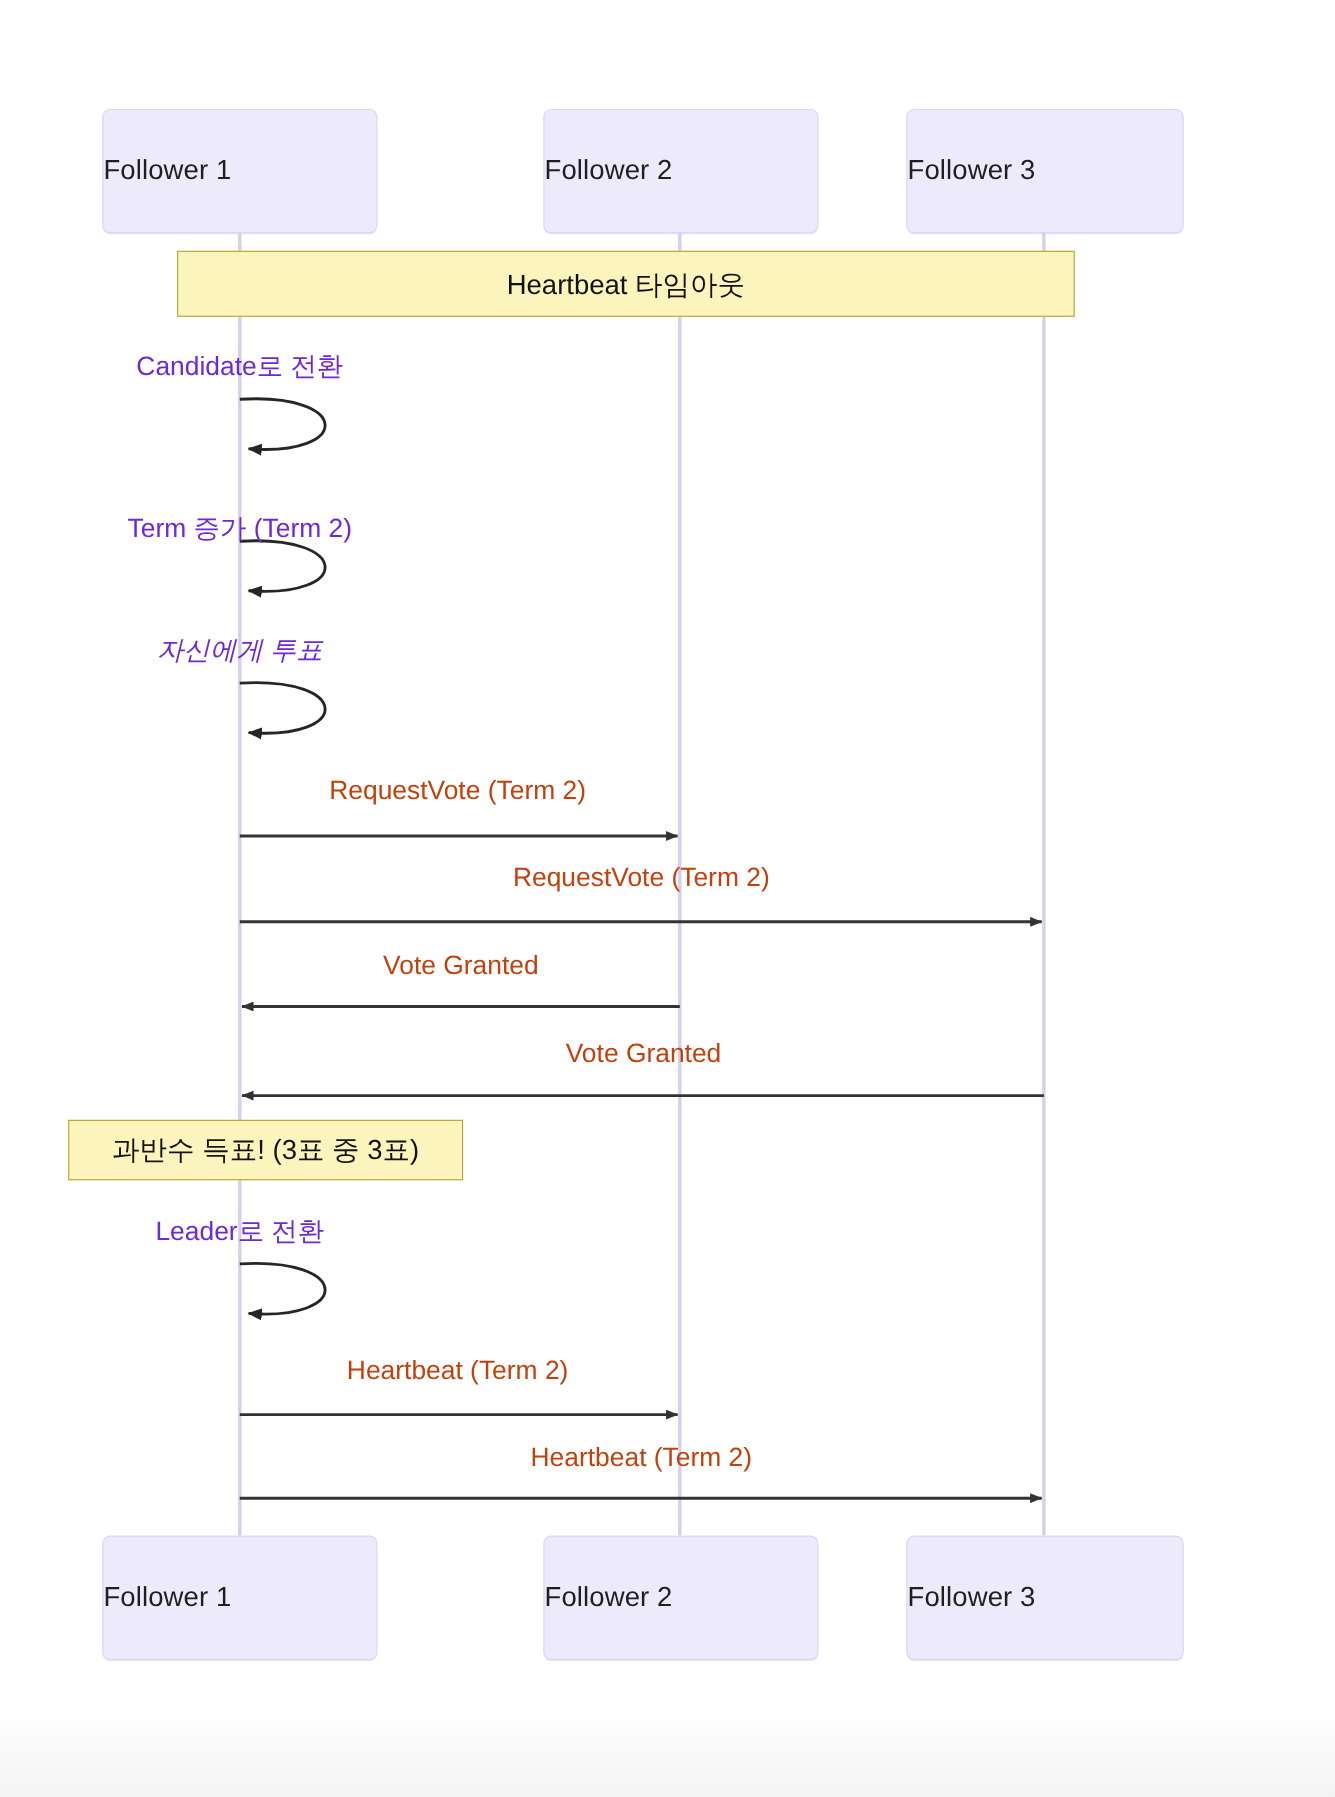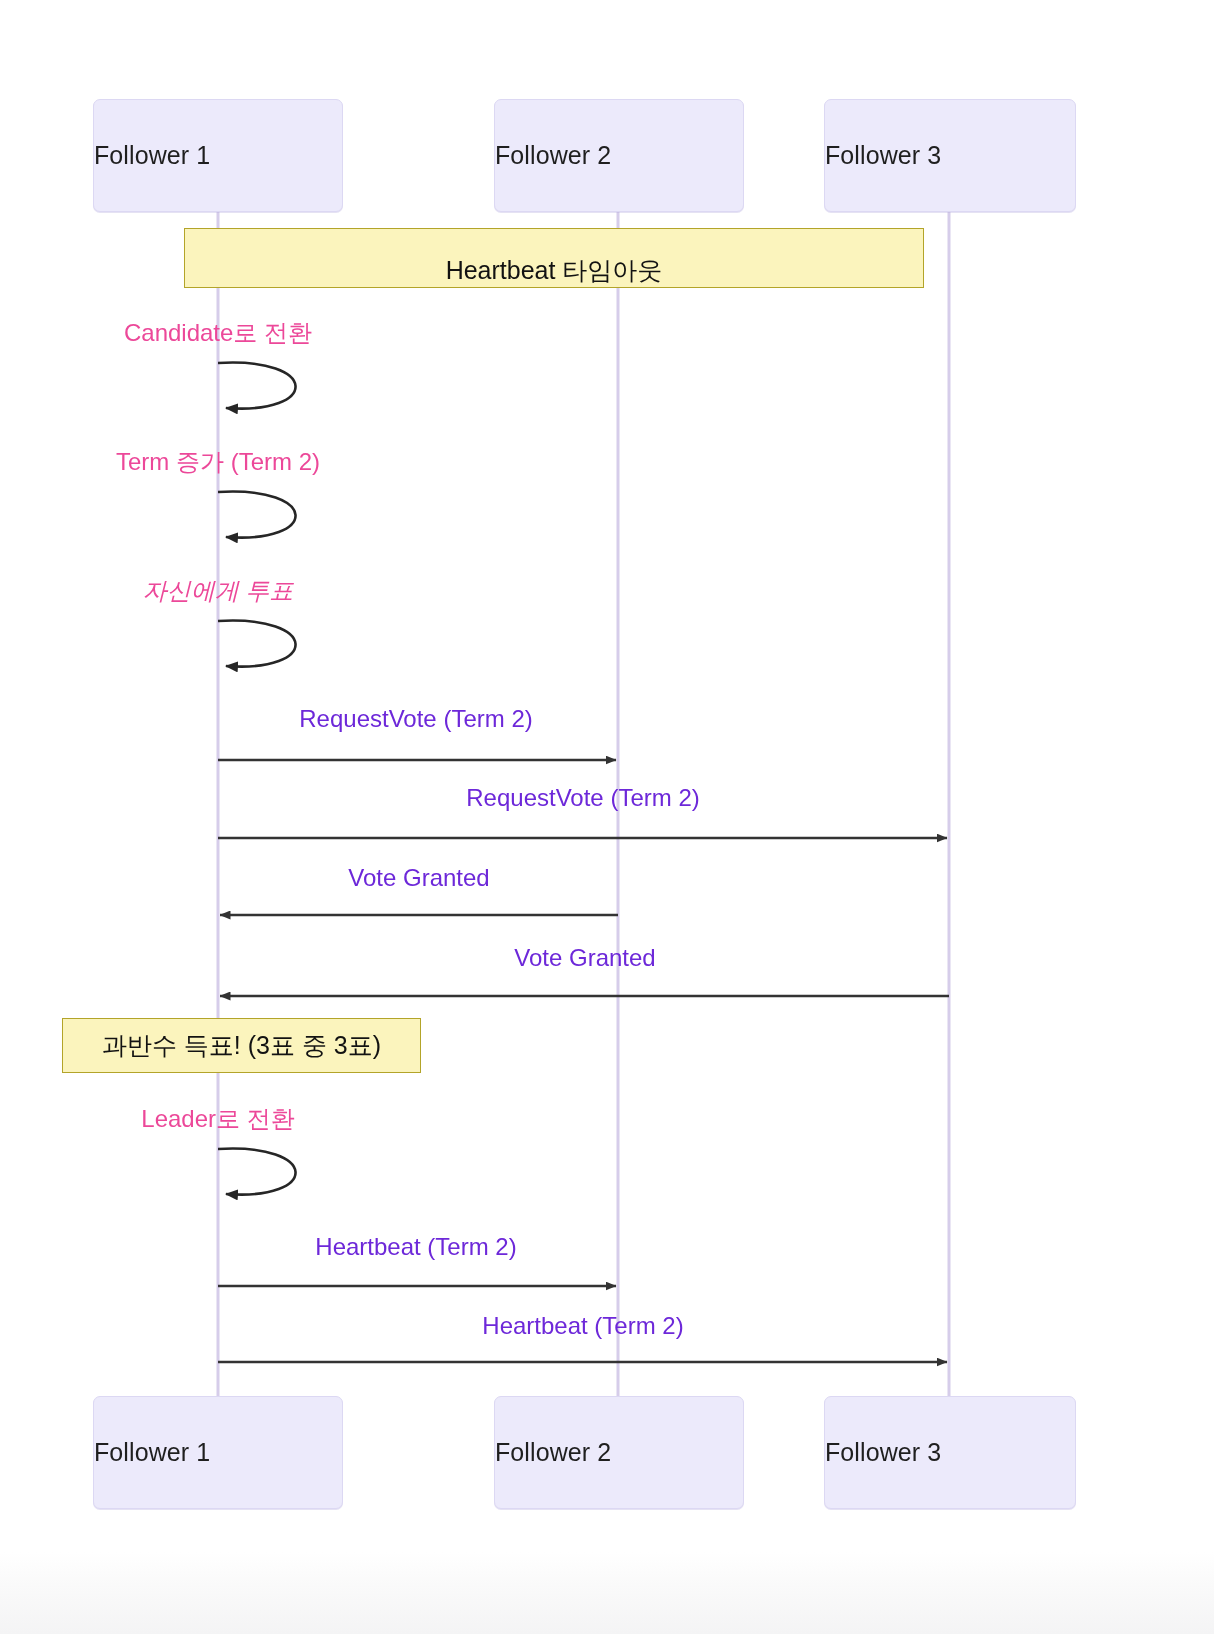--- a/index.html
+++ b/index.html
@@ -56,28 +56,28 @@
   .note-label {
     font-size: 25px;
     color: #121212;
     white-space: nowrap;
   }
 
   
   .msg-label {
     position: absolute;
     font-size: 24px;
-    color: #6d28d9;
+    color: #c2410c;
     white-space: nowrap;
     transform: translateX(-50%);
   }
   .loop-label {
     position: absolute;
     font-size: 24px;
-    color: #ec4899;
+    color: #6d28d9;
     white-space: nowrap;
     transform: translateX(-50%);
   }
 
   svg { display: block; }
 </style>
 </head>
 <body>
 
 <div id="diagram-canvas">
@@ -127,32 +127,32 @@
         <span class="participant-label">Follower 1</span>
       </div>
       <div class="participant-box" style="left: 494px; top: 1396px; width: 250px; height: 113px;">
         <span class="participant-label">Follower 2</span>
       </div>
       <div class="participant-box" style="left: 824px; top: 1396px; width: 252px; height: 113px;">
         <span class="participant-label">Follower 3</span>
       </div>
     </div>
   <div id="notes-layer">
-      <div class="note-rect" style="left: 184px; top: 228px; width: 740px; height: 60px; align-items: flex-end;">
+      <div class="note-rect" style="left: 161px; top: 228px; width: 816px; height: 60px;">
         <span class="note-label">Heartbeat 타임아웃</span>
       </div>
       <div class="note-rect" style="left: 62px; top: 1018px; width: 359px; height: 55px;">
         <span class="note-label">과반수 득표! (3표 중 3표)</span>
       </div>
     </div>
   <div id="labels-layer">
       <div class="msg-label" style="left: 416px; top: 705px;">RequestVote (Term 2)</div>
       <div class="msg-label" style="left: 583px; top: 784px;">RequestVote (Term 2)</div>
       <div class="msg-label" style="left: 419px; top: 864px;">Vote Granted</div>
       <div class="msg-label" style="left: 585px; top: 944px;">Vote Granted</div>
       <div class="msg-label" style="left: 416px; top: 1233px;">Heartbeat (Term 2)</div>
       <div class="msg-label" style="left: 583px; top: 1312px;">Heartbeat (Term 2)</div>
       <div class="loop-label" style="left: 218px; top: 317px;">Candidate로 전환</div>
-      <div class="loop-label" style="left: 218px; top: 446px;">Term 증가 (Term 2)</div>
+      <div class="loop-label" style="left: 218px; top: 464px;">Term 증가 (Term 2)</div>
       <div class="loop-label" style="left: 218px; top: 575px; font-style: italic;">자신에게 투표</div>
       <div class="loop-label" style="left: 218px; top: 1103px;">Leader로 전환</div>
     </div>
 </div>
 
 </body></html>

